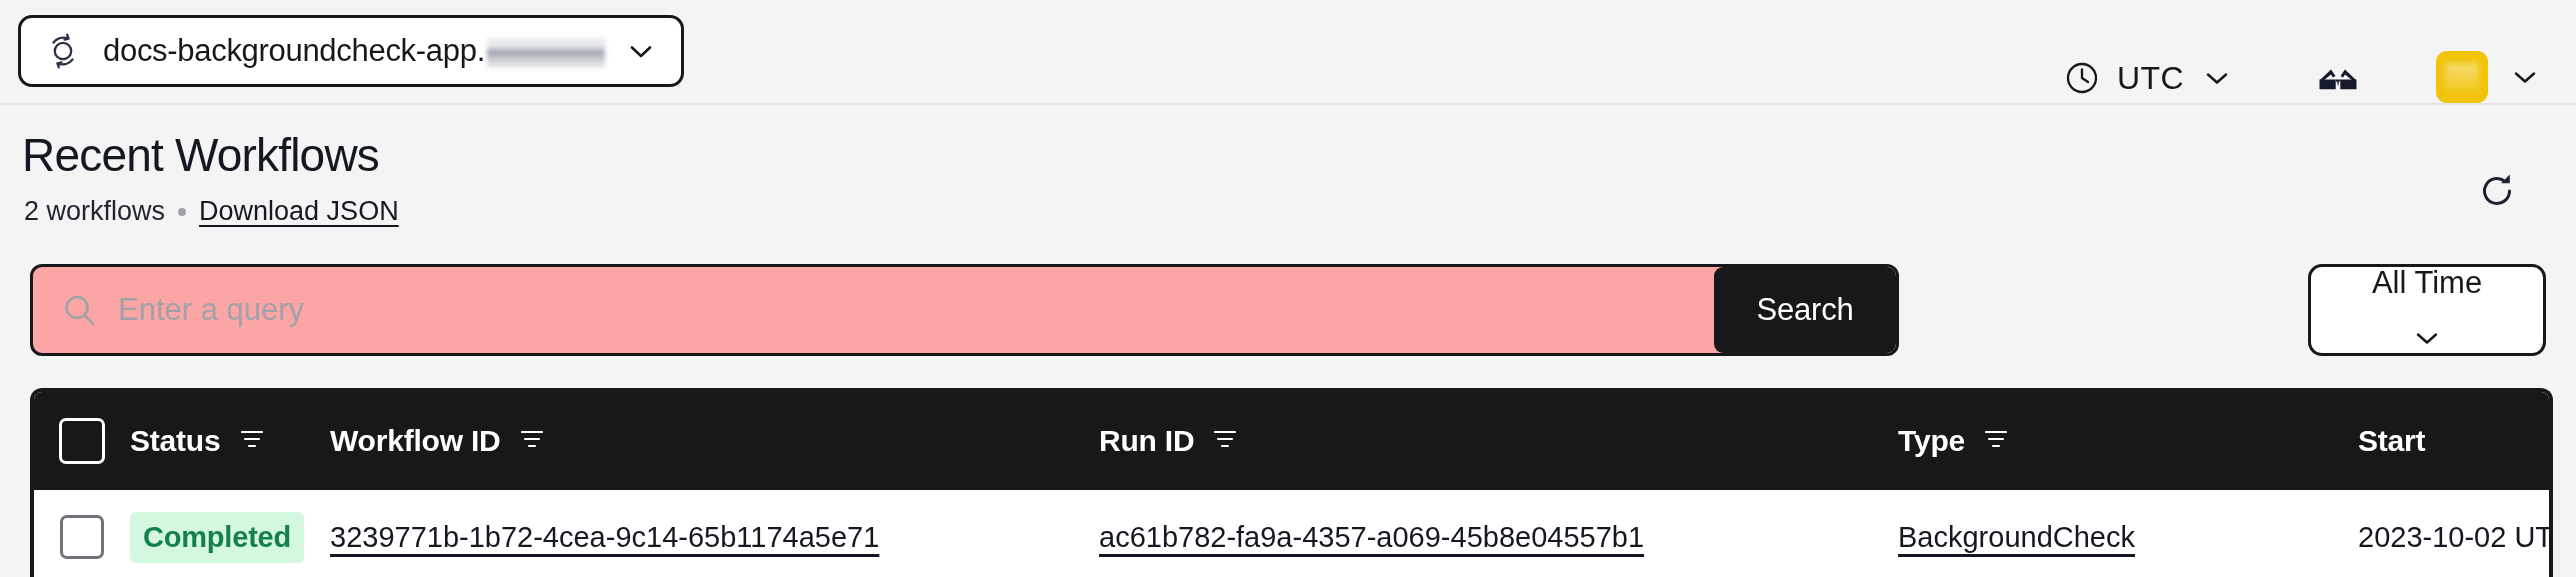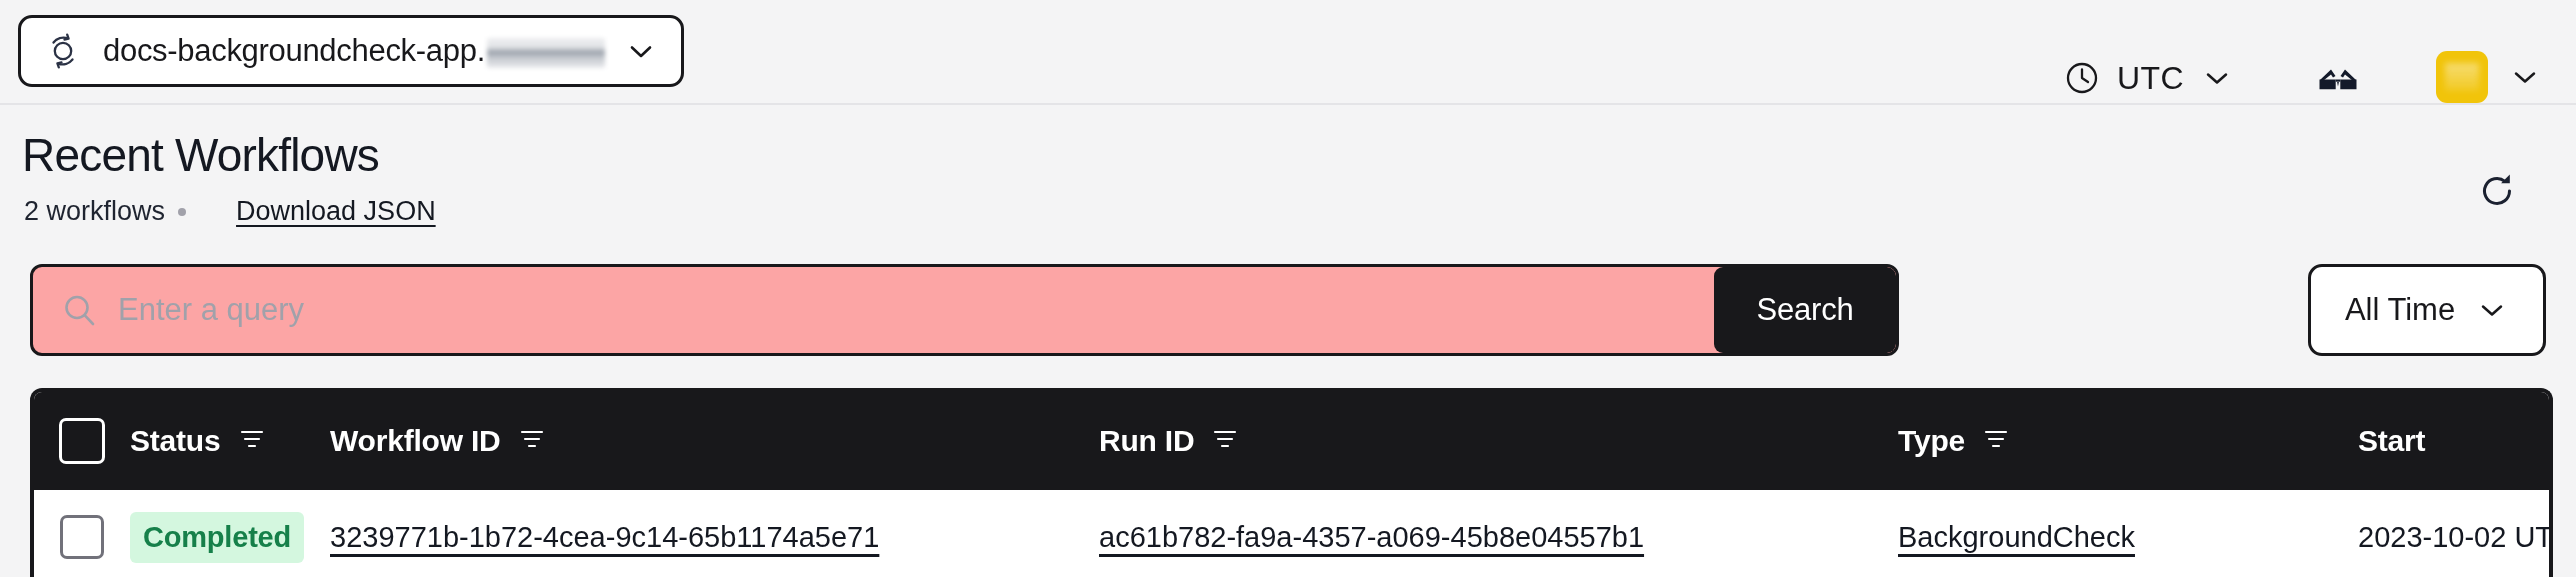--- a/index.html
+++ b/index.html
@@ -67,21 +67,21 @@
   .page-title {
     position: absolute; left: 22px; top: 128px;
     font-size: 46px; font-weight: 400; color: #141821; letter-spacing: -0.8px;
   }
   .subline {
     position: absolute; left: 24px; top: 196px;
     display: flex; align-items: center; gap: 13px;
     font-size: 27px; color: #1F2430;
   }
   .dot-sep { width: 8px; height: 8px; border-radius: 50%; background: #A1A1AA; display: inline-block; }
-  .dl-link { color: #141821; text-decoration: underline; text-underline-offset: 5px; text-decoration-thickness: 2px; margin-left: 37px; }
+  .dl-link { color: #141821; text-decoration: underline; text-underline-offset: 5px; text-decoration-thickness: 2px; }
   .refresh-btn { position: absolute; right: 56px; top: 168px; width: 46px; height: 46px; }
 
   
   .searchrow { position: absolute; left: 0; top: 264px; width: 2576px; height: 96px; }
   .searchbox {
     position: absolute; left: 30px; top: 0; width: 1869px; height: 92px;
     background: #fca5a5; border: 3px solid #18181B; border-radius: 12px;
     display: flex; align-items: center; overflow: hidden;
   }
   .search-icon { width: 37px; height: 37px; margin-left: 28px; flex: 0 0 37px; }
@@ -98,21 +98,21 @@
     border: 0; cursor: pointer;
     font-family: "Liberation Sans", sans-serif;
     font-size: 31px; letter-spacing: -0.2px;
     display: flex; align-items: center; justify-content: center;
     border-radius: 9px;
   }
   .timefilter {
     position: absolute; right: 30px; top: 0; width: 238px; height: 92px;
     background: #FFFFFF; border: 3px solid #18181B; border-radius: 14px;
     display: flex; align-items: center; justify-content: center; gap: 20px;
-    font-size: 31px; color: #18181B;
+    font-size: 31px; color: #18181B; flex-direction: column;
   }
 
   
   .table-wrap {
     position: absolute; left: 30px; top: 388px; width: 2523px; height: 200px;
     border-left: 4px solid #18181B; border-right: 4px solid #18181B;
     border-top: 4px solid #18181B;
     border-radius: 12px 12px 0 0;
     background: #FFFFFF; overflow: hidden;
   }

